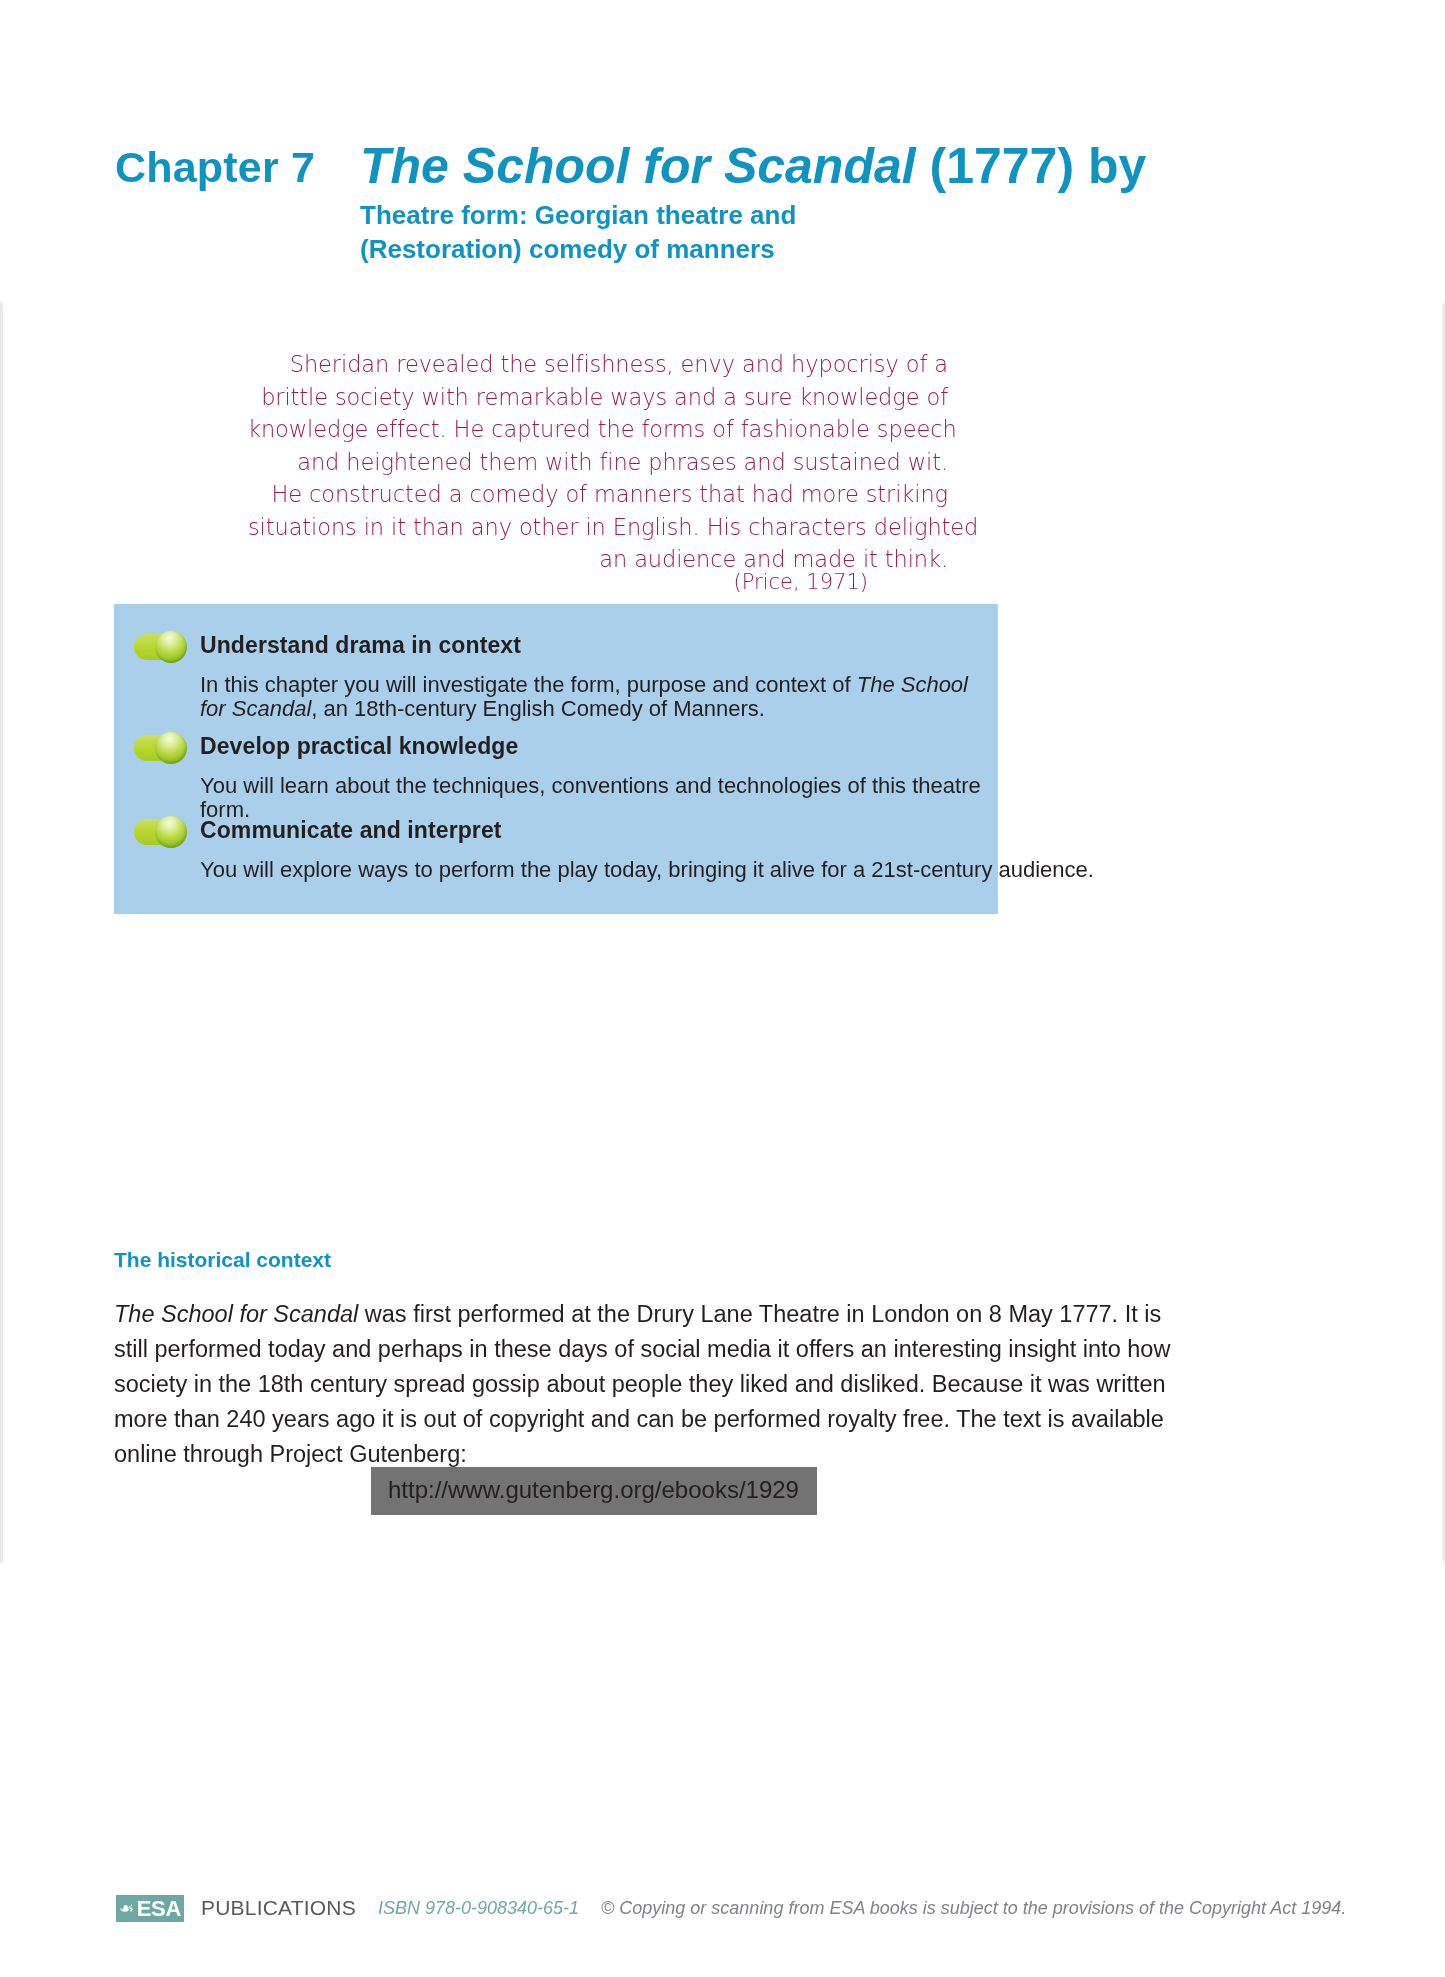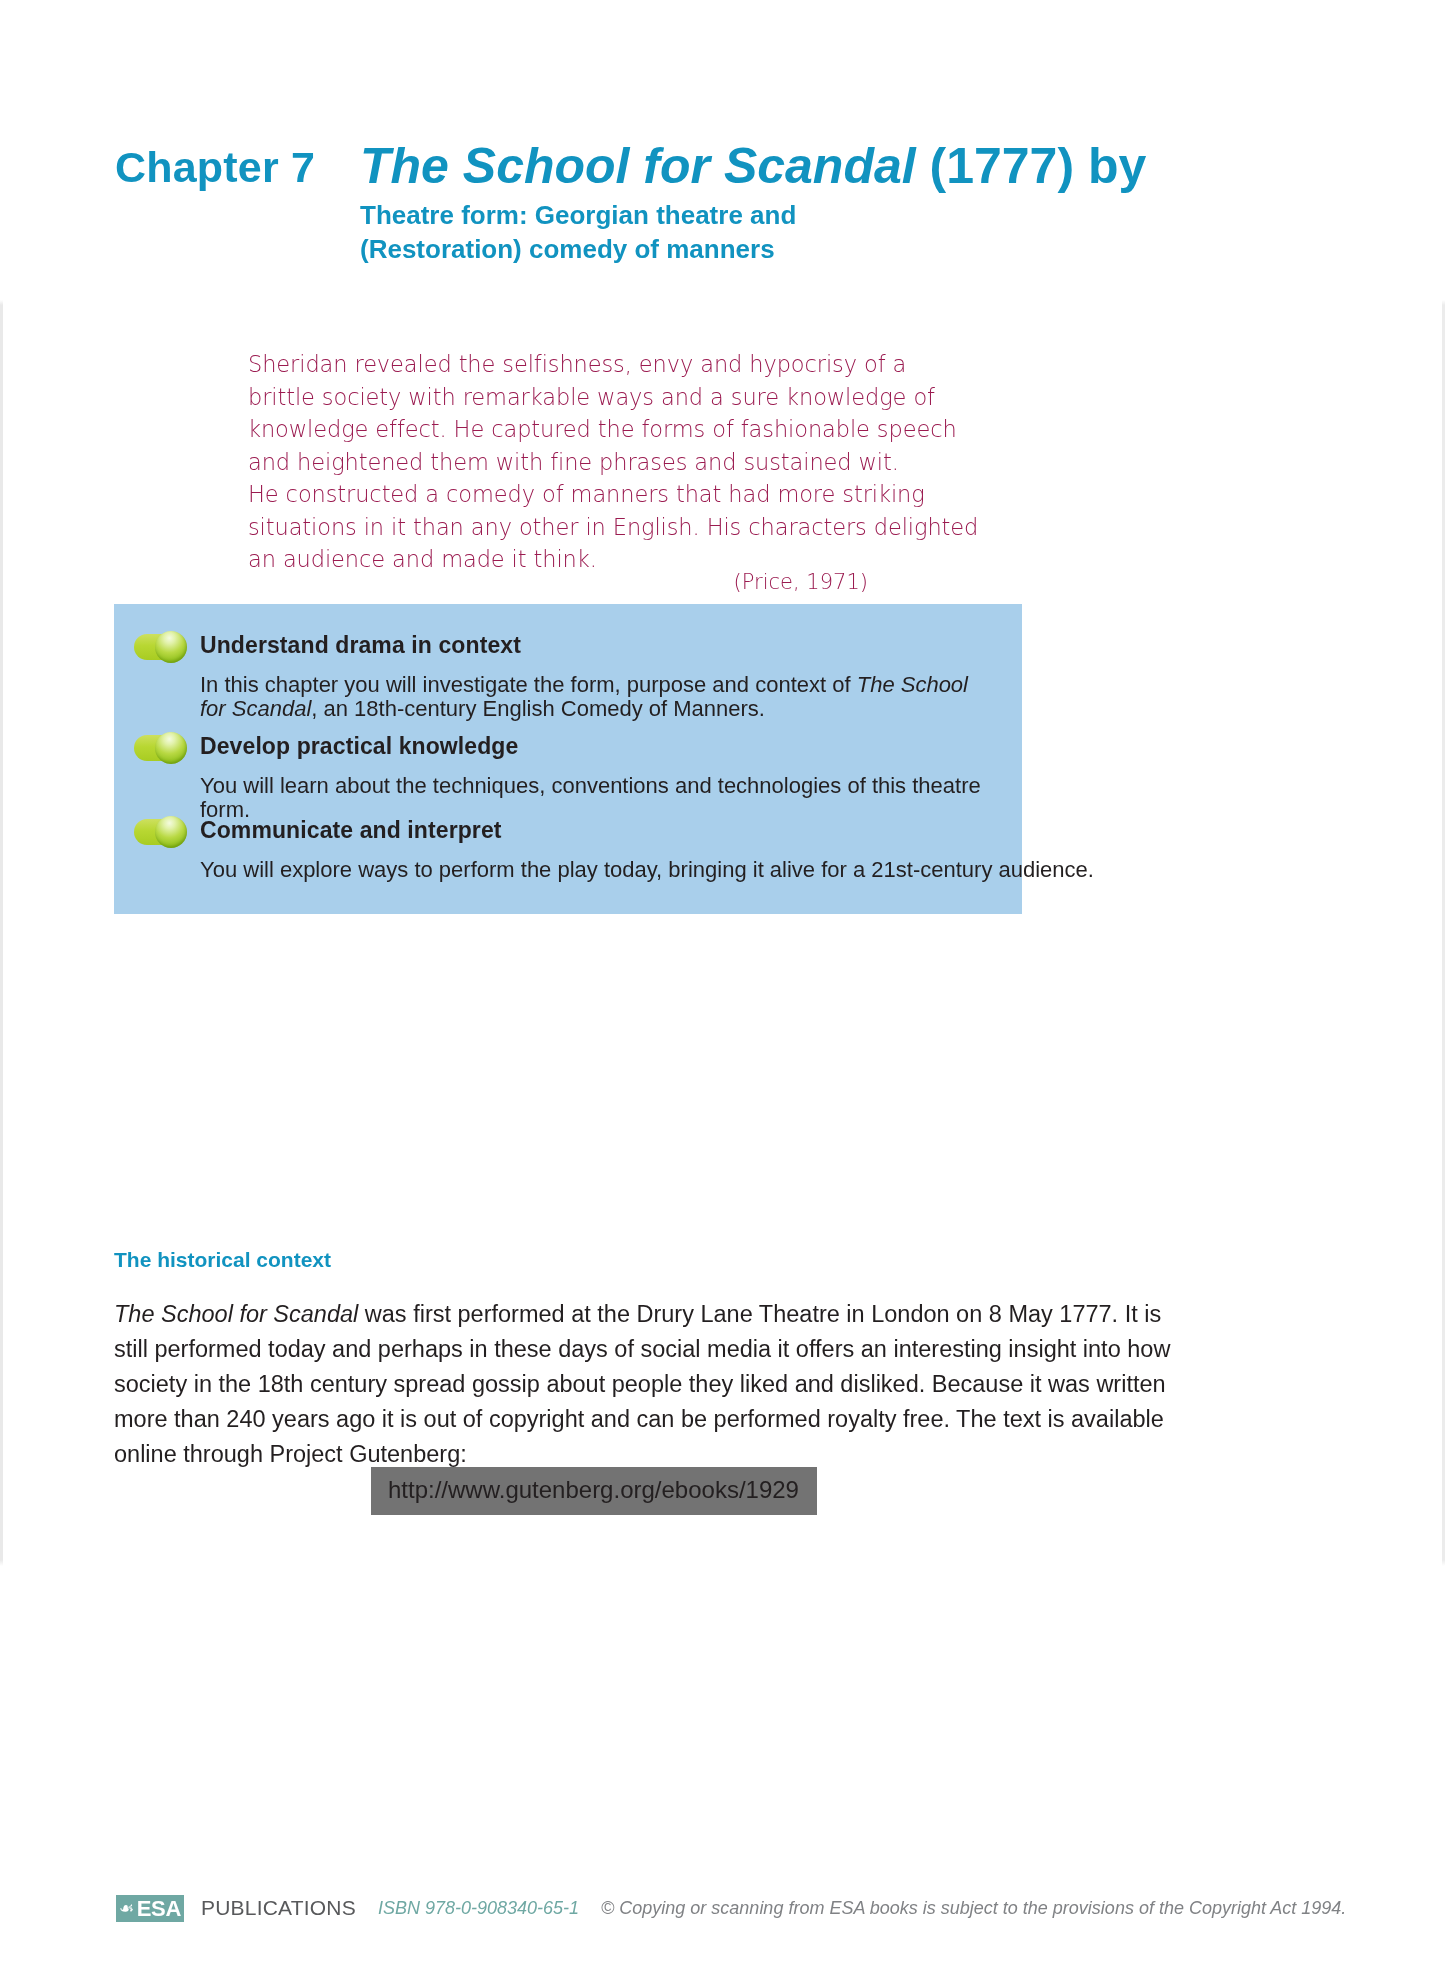--- a/index.html
+++ b/index.html
@@ -86,20 +86,21 @@
     width: 700px;
   }
   .quote-line {
     color: #9b1b50;
     font-size: 22.5px;
     line-height: 32.5px;
     font-family: "DejaVu Sans", sans-serif;
     font-weight: 300;
     white-space: nowrap;
     letter-spacing: -0.1px;
+    text-align: right;
   }
   .quote-attrib {
     position: absolute;
     left: 0;
     top: 222px;
     width: 620px;
     text-align: right;
     color: #9b1b50;
     font-size: 21px;
     font-family: "DejaVu Sans", sans-serif;
@@ -107,21 +108,20 @@
   }
 
   
   .objectives-box {
     position: absolute;
     left: 114px;
     top: 604px;
     width: 884px;
     height: 310px;
     background: #a9cfeb;
-    padding-left: 24px;
   }
   .obj-row {
     position: absolute;
     left: 0;
     width: 884px;
   }
   .obj-icon {
     position: absolute;
     left: 20px;
     top: 0px;

